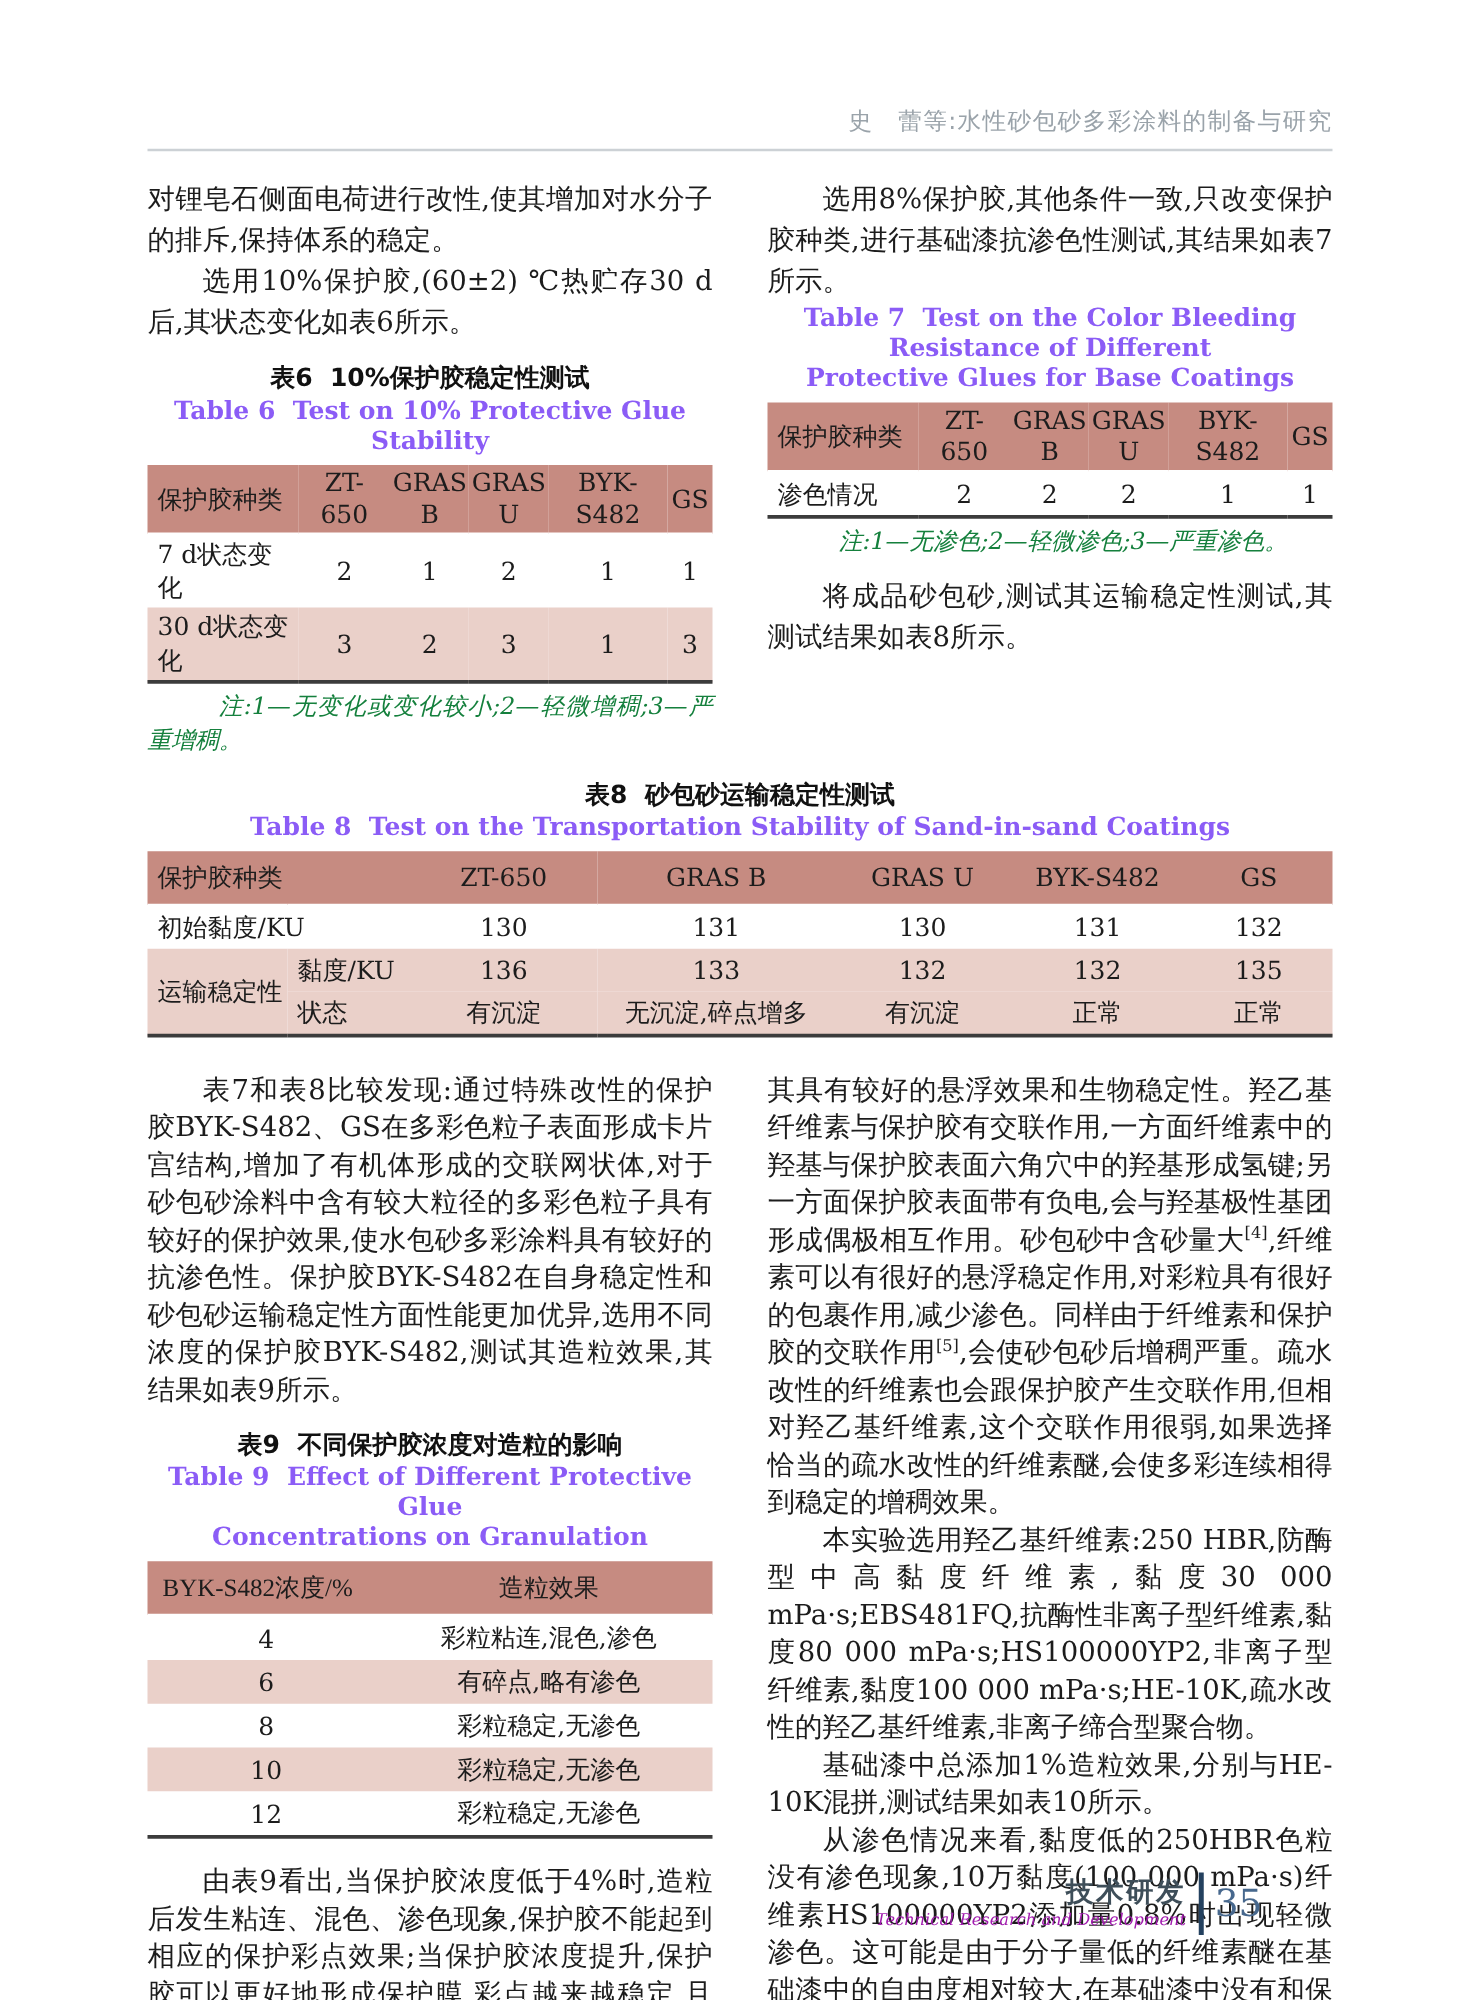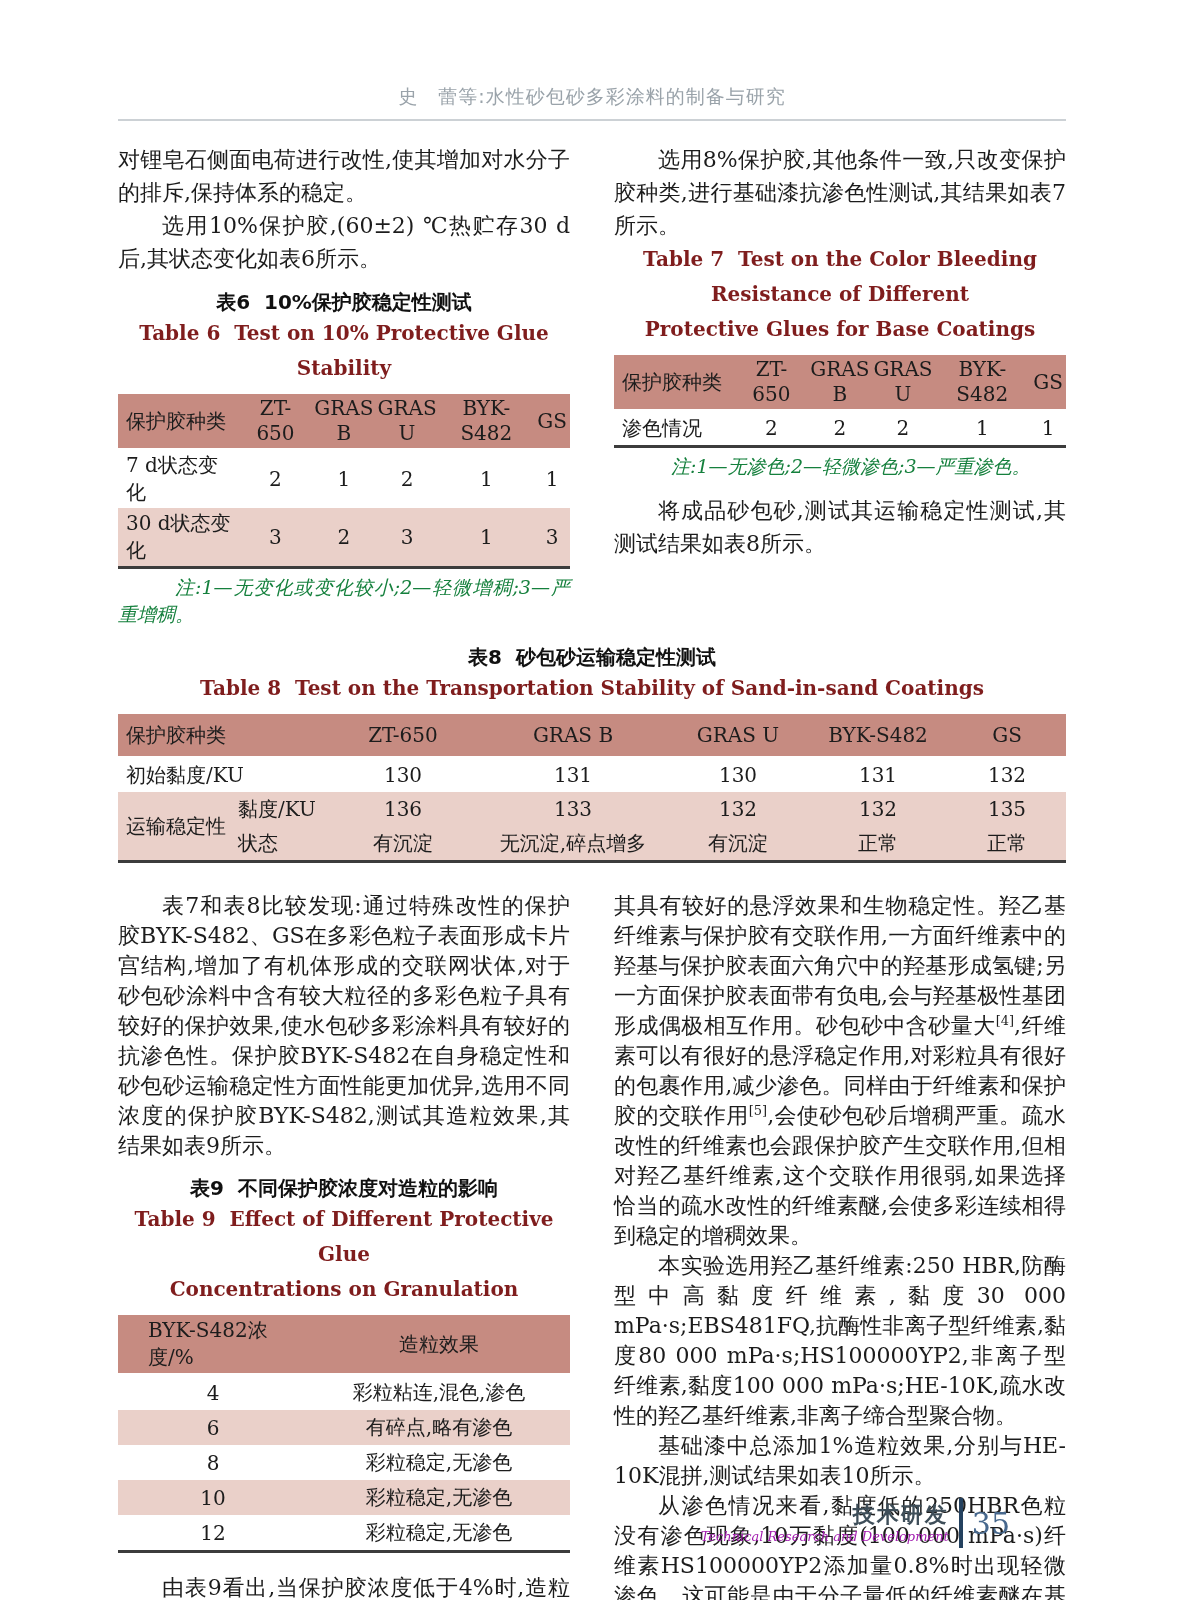--- a/index.html
+++ b/index.html
@@ -1,33 +1,33 @@
 <!DOCTYPE html>
 <html><head>
 <meta charset="utf-8">
 <style>
   html,body { margin:0; padding:0; background:#ffffff; }
   .page { position:relative; width:1187px; height:1600px; background:#ffffff;
           font-family:"DejaVu Serif", serif; color:#1c1c1c; overflow:hidden; }
   .inner { padding:84px 121px 0 118px; }
 
-  .running-head { text-align:center; font-family:"DejaVu Sans", sans-serif;
+  .running-head { text-align:right; font-family:"DejaVu Sans", sans-serif;
                   font-size:19px; color:#9aa3aa; letter-spacing:1px; }
   .head-rule { border:none; border-top:2px solid #ccd1d5; margin:9px 0 22px 0; }
 
   .cols { display:flex; gap:44px; }
   .col { width:452px; }
 
   p.body { margin:0; font-size:22px; line-height:33px; text-align:justify; text-indent:2em; }
   p.body.noindent { text-indent:0; }
   .bottom-cols p.body { line-height:30px; }
 
   .cap-cn { font-family:"DejaVu Sans", sans-serif; font-weight:bold; font-size:20px;
             text-align:center; line-height:27px; margin-top:14px; color:#111111; }
-  .cap-en { font-weight:bold; font-size:20px; text-align:center; line-height:35px; color:#7f1d1d; }
+  .cap-en { font-weight:bold; font-size:20px; text-align:center; line-height:24px; color:#8b5cf6; }
   .cap-last { margin-bottom:8px; }
 
   table.data { border-collapse:collapse; width:100%; border-bottom:3px solid #3c3c3c; }
   table.data td { font-size:20px; text-align:center; padding:2px 2px; vertical-align:middle; }
   table.data tr.hdr td { background:#c68b81; height:48px; line-height:25px; border-bottom:2px solid #ffffff; }
   table.data tr.hdr8 td { background:#c68b81; height:38px; border-bottom:2px solid #ffffff; }
   table.data td.first { text-align:left; padding-left:8px; }
   table.data tr.plain td { height:30px; }
   table.data tr.alt td { background:#ead0c9; height:30px; }
   table.data tr.t9row td { height:31px; }
@@ -202,21 +202,21 @@
         <div class="cap-cn">表9&nbsp;&nbsp;不同保护胶浓度对造粒的影响</div>
         <div class="cap-en">Table 9&nbsp;&nbsp;Effect of Different Protective Glue</div>
         <div class="cap-en cap-last">Concentrations on Granulation</div>
         <table class="data">
           <colgroup>
               <col style="width:190px">
               <col style="width:262px">
             </colgroup>
           <tbody>
               <tr class="hdr8">
-            <td class="first" style="padding-left:30px;">BYK-S482浓度/%</td>
+            <td class="first" style="padding-left:12px;font-family:Liberation Serif, serif;">BYK-S482浓度/%</td>
             <td>造粒效果</td>
           </tr>
           <tr class="t9row">
             <td>4</td>
             <td>彩粒粘连,混色,渗色</td>
           </tr>
           <tr class="t9row alt">
             <td>6</td>
             <td>有碎点,略有渗色</td>
           </tr>

